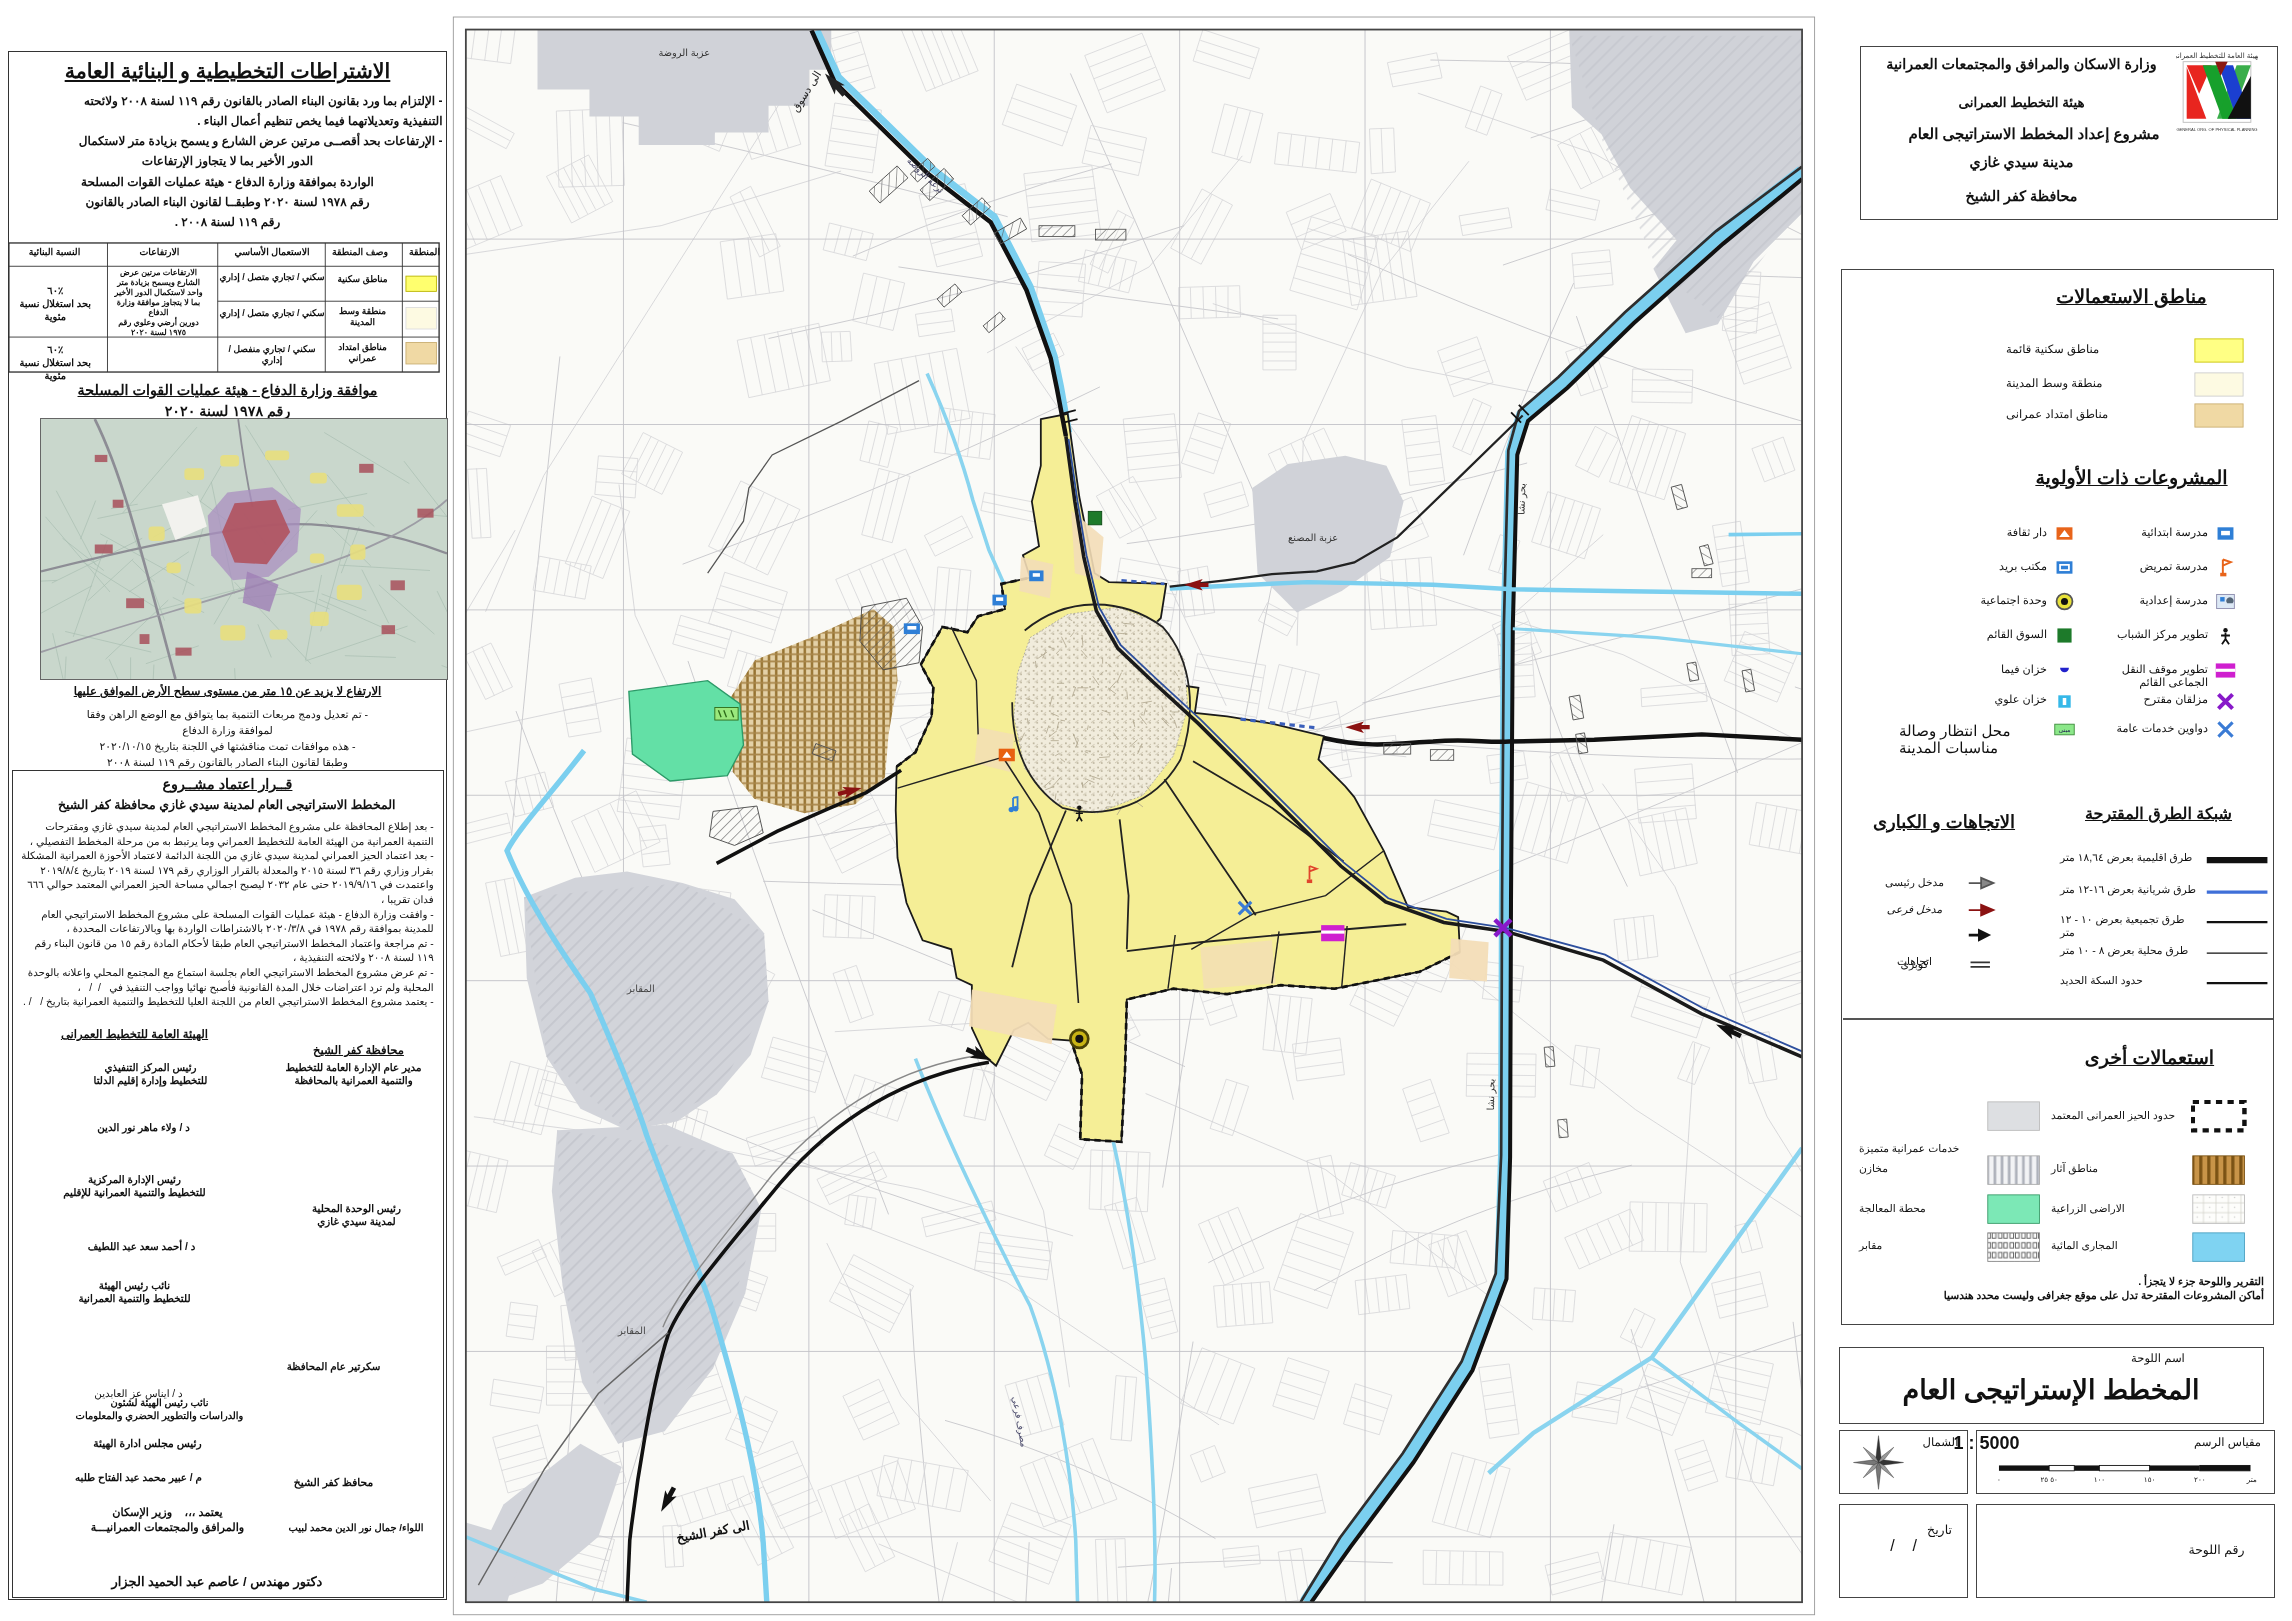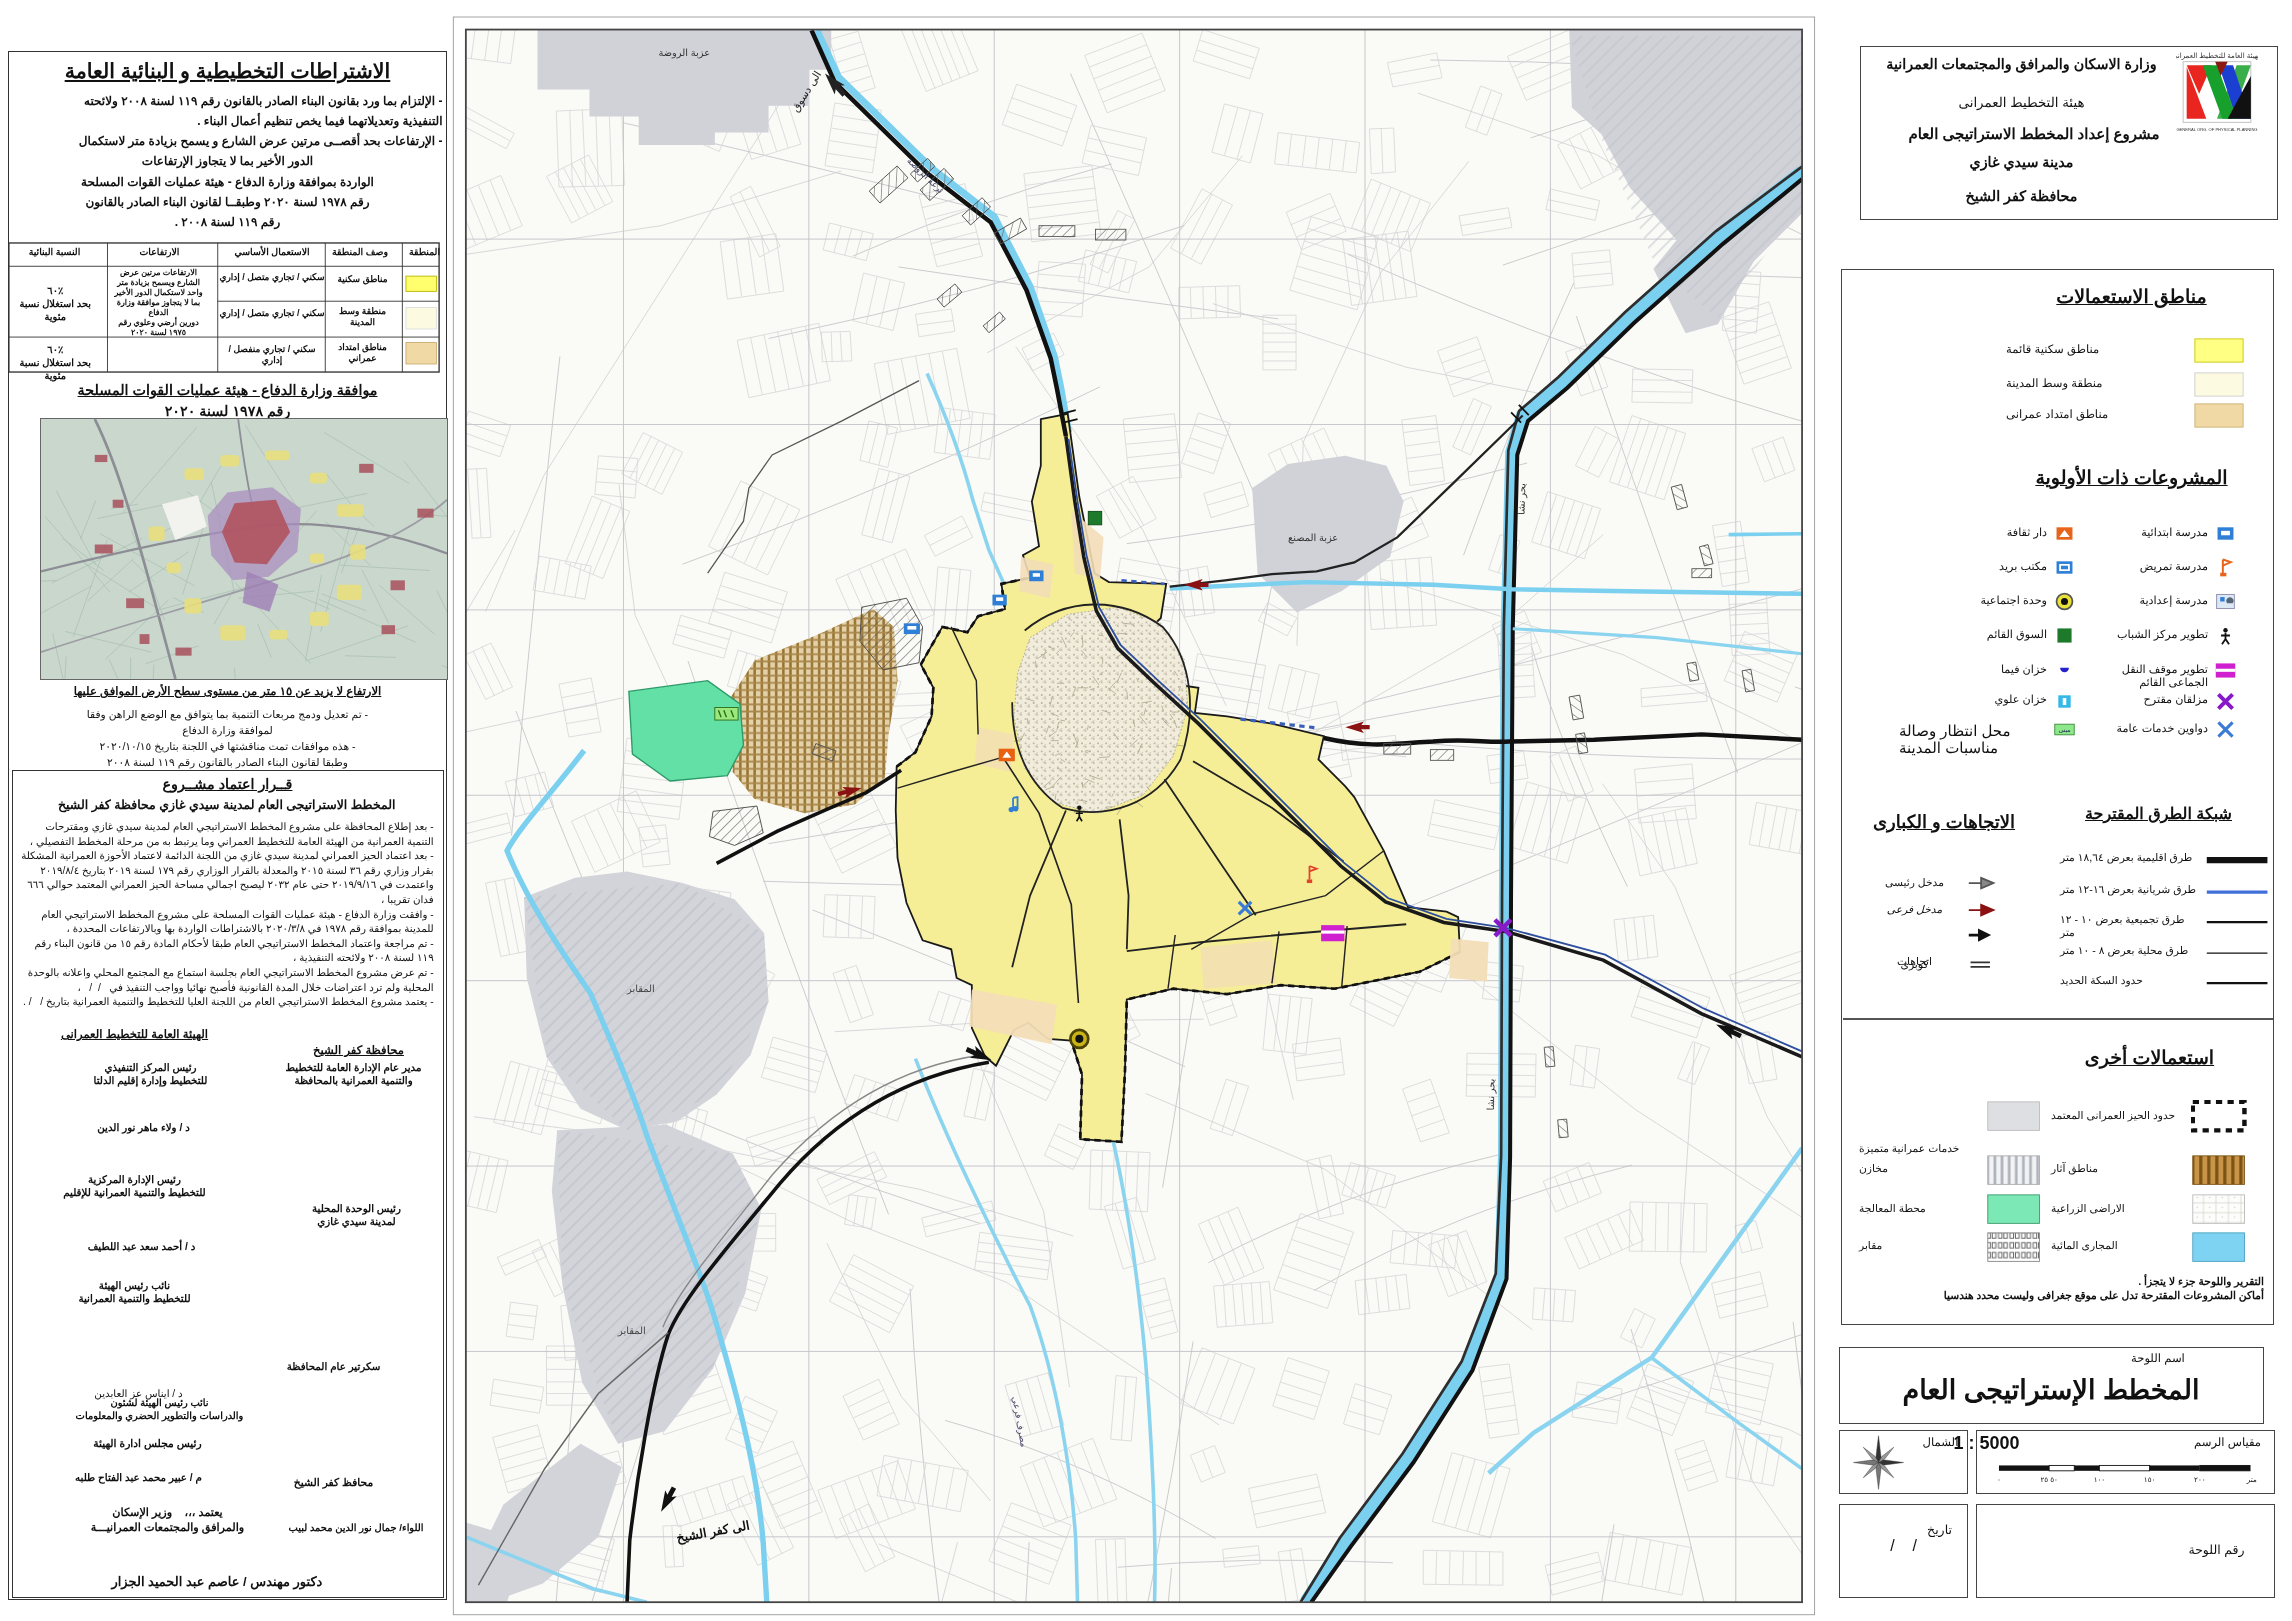--- a/index.html
+++ b/index.html
@@ -931,21 +931,21 @@
 <path d="M12,78 L12,20 L34,78 Z" fill="#e8251f"></path>
 <path d="M30,18 L46,18 L68,78 L52,78 Z" fill="#17a02c"></path>
 <path d="M68,18 L84,18 L62,78 L46,78 Z" fill="#17a02c" opacity="0.85"></path>
 <path d="M48,18 L64,18 L84,78 L68,78 Z" fill="#1b3fd0"></path>
 <path d="M84,30 L84,78 L58,78 Z" fill="#111"></path>
 <path d="M44,14 L58,14 L50,30 Z" fill="#8b1a12"></path>
 <text x="46" y="92" font-size="4.6" text-anchor="middle" fill="#333">GENERAL ORG. OF PHYSICAL PLANNING</text>
 </svg>
 
 <div dir="rtl" class="" style="position:absolute;left:1867px;top:56px;width:309px;font-size:14.3px;font-weight:bold;text-align:center;">وزارة الاسكان والمرافق والمجتمعات العمرانية</div>
-<div dir="rtl" class="" style="position:absolute;left:1867px;top:95px;width:309px;font-size:13.4px;font-weight:normal;text-align:center;">هيئة التخطيط العمرانى</div>
+<div dir="rtl" class="" style="position:absolute;left:1867px;top:95px;width:309px;font-size:13.4px;font-weight:bold;text-align:center;">هيئة التخطيط العمرانى</div>
 <div dir="rtl" class="" style="position:absolute;left:1864px;top:125px;width:340px;font-size:15px;font-weight:bold;text-align:center;">مشروع إعداد المخطط الاستراتيجى العام</div>
 <div dir="rtl" class="" style="position:absolute;left:1867px;top:154px;width:309px;font-size:14.3px;font-weight:bold;text-align:center;">مدينة سيدي غازي</div>
 <div dir="rtl" class="" style="position:absolute;left:1867px;top:188px;width:309px;font-size:14.3px;font-weight:bold;text-align:center;">محافظة كفر الشيخ</div>
 
 <div class="" style="position:absolute;left:1841px;top:269px;width:433px;height:1056px;border:1.8px solid #444;background:#fff;"></div>
 
 <div dir="rtl" class="" style="position:absolute;left:2006px;top:285px;width:251px;font-size:19px;font-weight:bold;text-align:center;text-decoration:underline;">مناطق الاستعمالات</div>
 
 <svg width="50" height="25" style="position:absolute;left:2194px;top:338px" viewBox="0 0 56 28">
     <rect x="1" y="1" width="54" height="26" fill="#ffff84" stroke="#c9c400"></rect>

